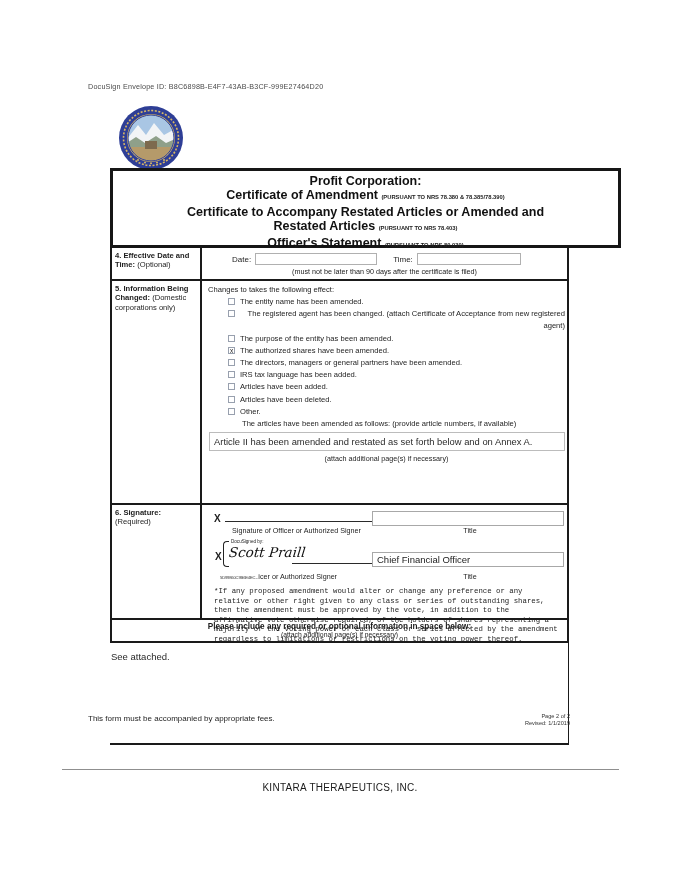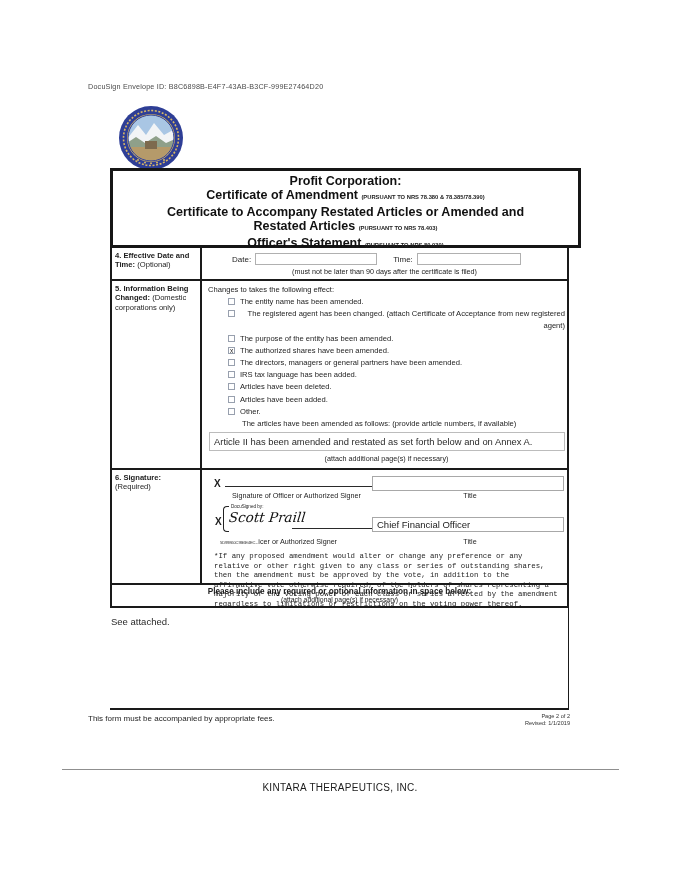--- a/index.html
+++ b/index.html
@@ -9,21 +9,21 @@
 
   
   .envelope { position:absolute; left:88px; top:82px; font-size:7.2px; color:#4a4a4a; letter-spacing:.2px; }
 
   
   .letterhead { position:absolute; left:118px; top:105px; display:flex; }
   .seal { width:66px; height:66px; flex:0 0 66px; }
   .lh-text { margin-left:9px; margin-top:6px; font-weight:bold; font-size:8px; line-height:10.2px; color:#222; }
 
   
-  .title-box { position:absolute; left:110px; top:168px; width:471px; height:80px;
+  .title-box { position:absolute; left:110px; top:168px; width:511px; height:80px;
     border:3px solid #161616; text-align:center; padding-top:3px; }
   .tb-line { font-weight:bold; font-size:12.5px; line-height:14.4px; color:#111; }
   .tb-small { font-weight:bold; font-size:5.8px; color:#222; }
 
   
   .rows { position:absolute; left:110px; top:248px; width:459px; }
   .row { display:flex; border-left:2px solid #1a1a1a; border-right:2px solid #1a1a1a; border-bottom:2px solid #1a1a1a; background:#fff; }
   .lcell { width:90px; flex:0 0 90px; border-right:2px solid #1a1a1a; padding:3px 3px 0 3px; font-size:7.6px; line-height:9.4px; }
   .lcell b { font-weight:bold; }
   .rcell { flex:1; position:relative; }
@@ -31,21 +31,21 @@
   .row4 { height:33px; }
   .row4 .rcell { padding-top:5px; }
   .dt-line { display:flex; align-items:center; font-size:8px; }
   .dt-line .lbl { margin-left:30px; }
   .dt-line .lbl2 { margin-left:16px; }
   .inputbox { border:1px solid #b0b0b0; background:#fff; height:12px; }
   .date-box { width:122px; margin-left:4px; }
   .time-box { width:104px; margin-left:4px; }
   .dt-note { text-align:center; font-size:7.2px; margin-top:2px; color:#222; }
 
-  .row5 { height:189px; }
+  .row5 { height:224px; }
   .row5 .rcell { padding:4px 2px 0 6px; font-size:7.6px; }
   .cb-list { margin-left:20px; margin-top:2px; }
   .cb-item { display:flex; align-items:flex-start; line-height:12.2px; min-height:12.2px; }
   .cb { width:7px; height:7px; flex:0 0 7px; border:1px solid #98a0ae; margin-right:5px; margin-top:2px;
         font-size:6.5px; line-height:5px; text-align:center; color:#222; }
   .cb i { font-style:normal; }
   .cb-label { font-size:7.6px;text-align:right; }
   .cb-wrap .cb-label { max-width:330px; }
   .amend-lead { margin-left:34px; line-height:12.2px; }
   .amend-box { margin-left:1px; margin-top:2px; width:356px; height:19px; border:1px solid #bcbcbc;
@@ -170,25 +170,25 @@
           <div class="cb-item">
               <span class="cb"><i></i></span>
               <span class="cb-label">The directors, managers or general partners have been amended.</span>
             </div>
           <div class="cb-item">
               <span class="cb"><i></i></span>
               <span class="cb-label">IRS tax language has been added.</span>
             </div>
           <div class="cb-item">
               <span class="cb"><i></i></span>
+              <span class="cb-label">Articles have been added.</span>
+            </div>
+          <div class="cb-item">
+              <span class="cb"><i></i></span>
               <span class="cb-label">Articles have been deleted.</span>
-            </div>
-          <div class="cb-item">
-              <span class="cb"><i></i></span>
-              <span class="cb-label">Articles have been added.</span>
             </div>
           <div class="cb-item">
               <span class="cb"><i></i></span>
               <span class="cb-label">Other.</span>
             </div>
         </div>
         <div class="amend-lead">The articles have been amended as follows: (provide article numbers, if available)</div>
         <div class="amend-box">Article II has been amended and restated as set forth below and on Annex A.</div>
         <div class="attach-note">(attach additional page(s) if necessary)</div>
       </div>

